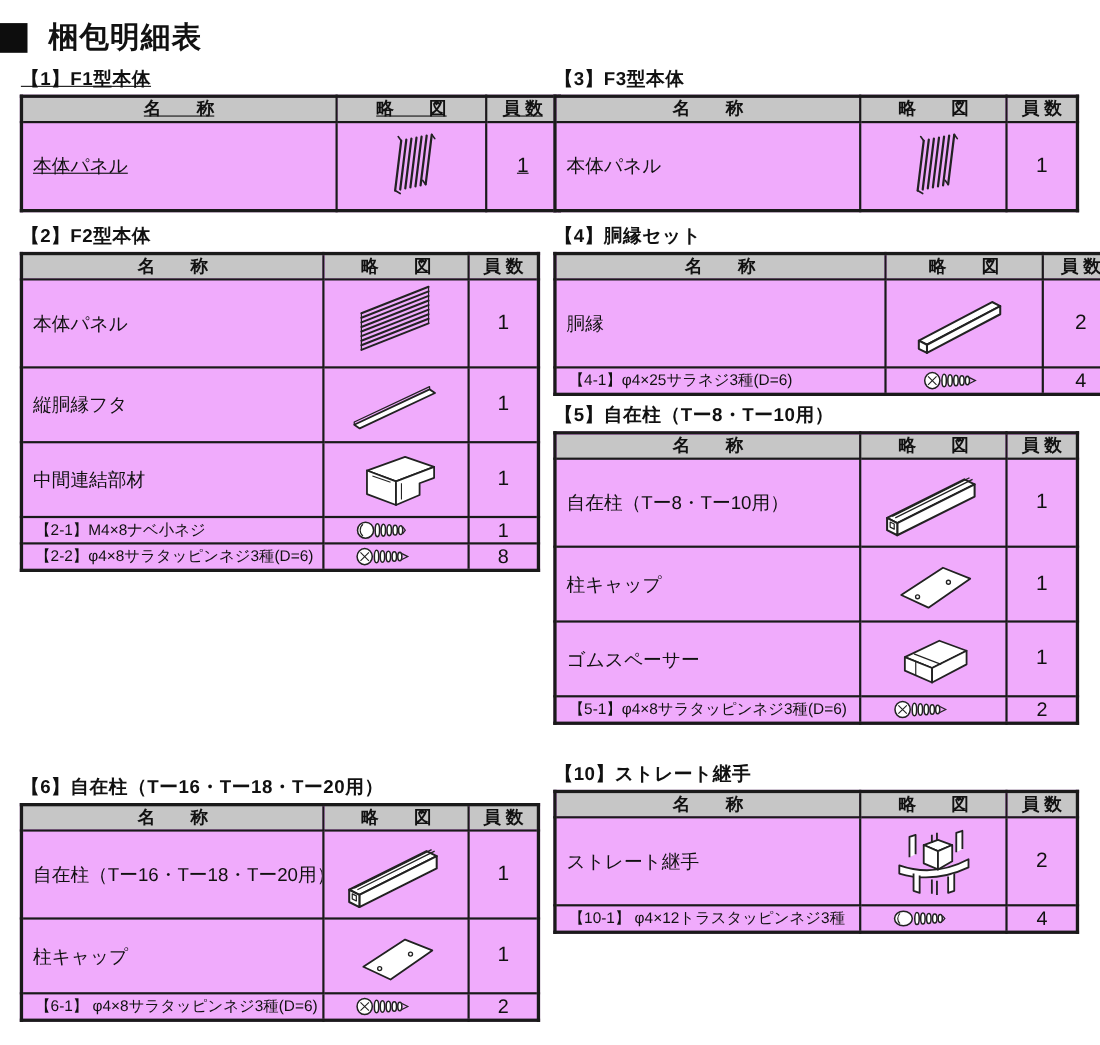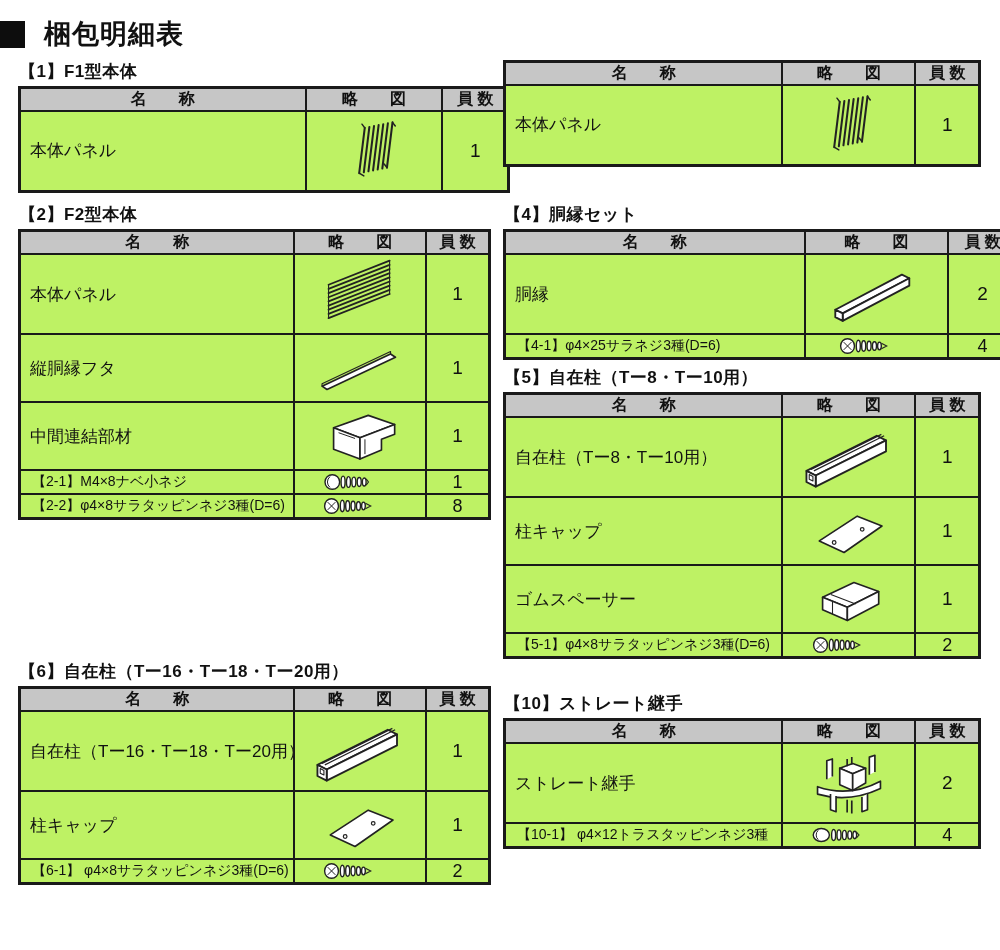--- a/index.html
+++ b/index.html
@@ -19,37 +19,37 @@
   
   .page-title{
     position:absolute;left:0;top:16px;margin:0;
     display:flex;align-items:center;
     font-size:27px;font-weight:700;letter-spacing:1px;gap:16px;
   }
   .title-sq{width:25px;height:27px;background:#0d0d0d;display:inline-block;margin-right:3px;}
 
   
   .table-block{position:absolute;}
-  .pos-t1 {left:18px; top:60px;  width:492px;}
+  .pos-t1 {left:18px; top:60px;  width:492px;text-decoration:underline;}
   .pos-t2 {left:18px; top:203px; width:473px;}
-  .pos-t6 {left:18px; top:660px; width:473px;}
+  .pos-t6 {left:18px; top:704px; width:473px;}
   .pos-t3 {left:503px;top:60px;  width:478px;}
   .pos-t4 {left:503px;top:203px; width:516px;}
   .pos-t5 {left:503px;top:366px; width:478px;}
   .pos-t10{left:503px;top:692px; width:478px;}
 
   .caption{
     font-size:17px;font-weight:600;letter-spacing:0.5px;
     margin:0 0 3px 1px;white-space:nowrap;
   }
 
   table.parts-table{
     border-collapse:collapse;width:100%;table-layout:fixed;
     border:3px solid var(--border);
-    background:#bef264;
+    background:#f0abfc;
     padding-left:38px;
   }
   .parts-table col.col-name{width:58.5%;}
   .parts-table col.col-sketch{width:28%;}
   .parts-table col.col-qty{width:13.5%;}
   .parts-table th,.parts-table td{
     border:2px solid var(--border);
     padding:0;vertical-align:middle;overflow:hidden;
   }
   .parts-table th{
@@ -366,20 +366,21 @@
                 <svg class="sk sk-screw" aria-hidden="true">
                   <use href="#icon-screw-flat"></use>
                 </svg>
               </td>
               <td class="qty">2</td>
             </tr>
           </tbody>
         </table>
       </section>
       <section class="table-block pos-t3">
+        <div class="caption">【3】F3型本体</div>
         <table class="parts-table">
           <colgroup>
             <col class="col-name">
             <col class="col-sketch">
             <col class="col-qty">
           </colgroup>
           <thead>
             <tr class="head-row">
               <th class="h-name">名　　称</th>
               <th class="h-sketch">略　　図</th>

